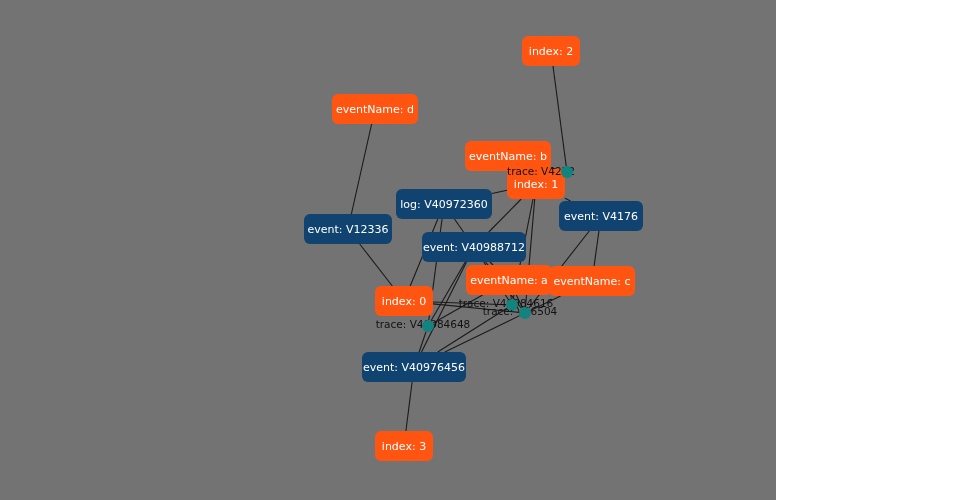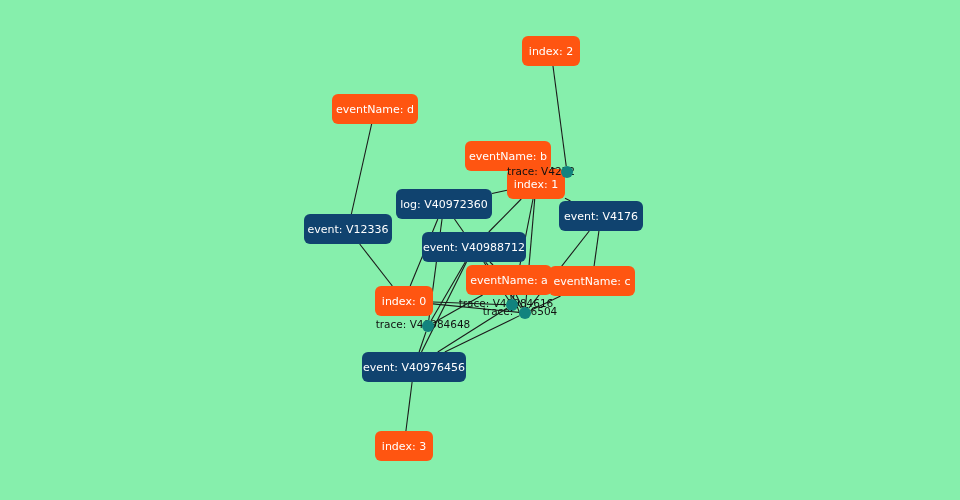--- a/index.html
+++ b/index.html
@@ -8,23 +8,23 @@
     background: #ffffff;
   }
   body {
     width: 960px;
     height: 500px;
     overflow: hidden;
     font-family: "DejaVu Sans", "Liberation Sans", sans-serif;
   }
   #graph-root {
     position: relative;
-    width: 960px;
+    width: 776px;
     height: 500px;
-    background: #86efac;
+    background: #737373;
   }
   svg#graph-canvas {
     position: absolute;
     left: 0;
     top: 0;
     width: 960px;
     height: 500px;
     display: block;
   }
   .edge-line {

